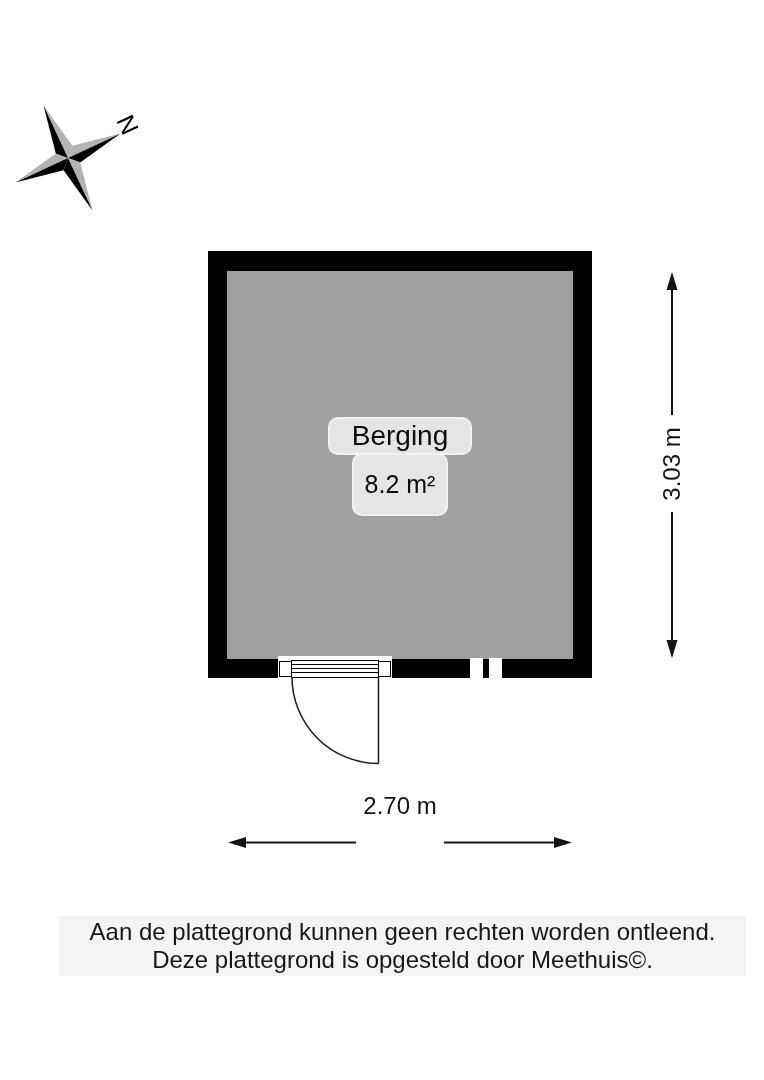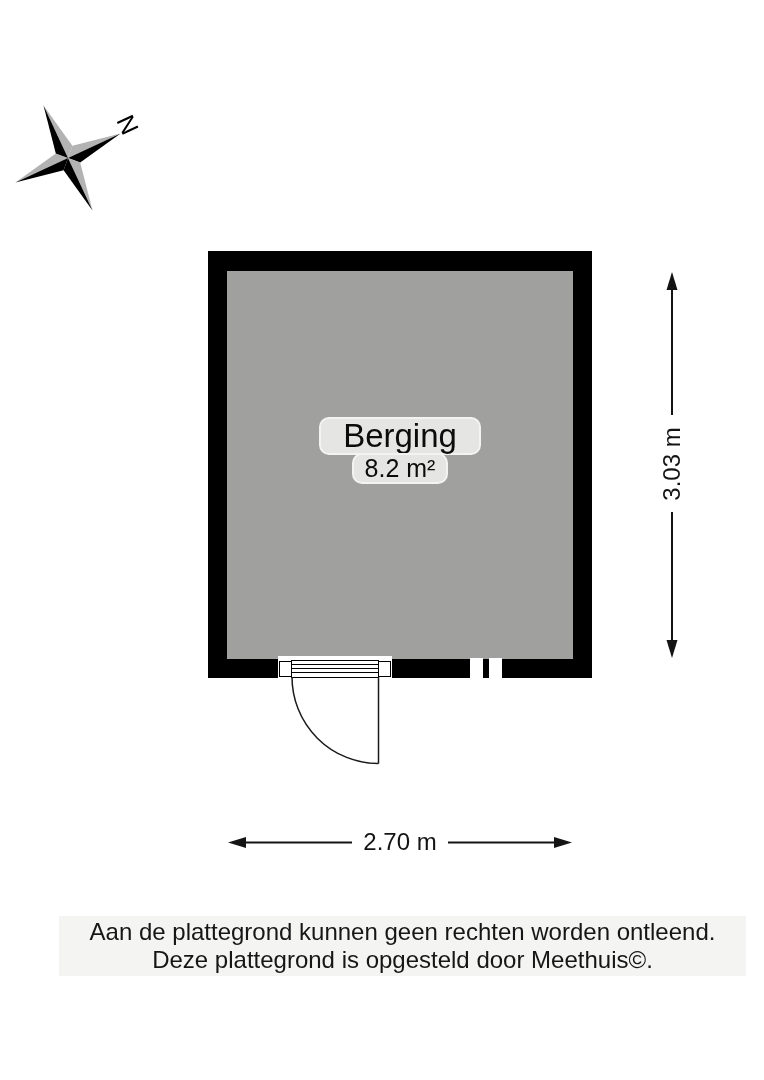--- a/index.html
+++ b/index.html
@@ -7,43 +7,43 @@
     position:relative;width:764px;height:1080px;background:#fff;overflow:hidden;
     font-family:"Liberation Sans","DejaVu Sans",sans-serif;color:#111;
   }
   
   .room-outer{position:absolute;left:208px;top:251px;width:384px;height:427px;background:var(--wall,#000);}
   .room-floor{position:absolute;left:19px;top:20px;width:346px;height:388px;background:var(--floor,#a0a09e);}
   
   .room-label{position:absolute;left:208px;top:417px;width:384px;display:flex;flex-direction:column;align-items:center;}
   .pill{background:var(--label_bg,#e5e5e4);border:2px solid #f3f3f2;border-radius:10px;
         color:#0c0c0c;text-align:center;white-space:nowrap;}
-  .pill-name{font-size:33px;line-height:32px;padding:1px 22px;}
-  .pill-area{font-size:25px;line-height:27px;padding:0 11px;margin-top:-2px;}
+  .pill-name{font-size:28px;line-height:32px;padding:1px 22px;}
+  .pill-area{font-size:25px;line-height:27px;padding:16px 11px;margin-top:-2px;}
   
   .door-opening{position:absolute;left:278px;top:656px;width:114px;height:22px;background:#fff;}
   .door-sill{position:absolute;left:291px;top:660px;width:88px;height:18px;background:#fff;
              border:1.5px solid #000;box-sizing:border-box;
              background-image:repeating-linear-gradient(to bottom,transparent 0 2.8px,#000 2.8px 4px);
              background-clip:content-box;padding:1px 0;}
   .door-post{position:absolute;width:13px;height:16px;background:#fff;border:1.5px solid #000;box-sizing:border-box;}
   .door-post-left{left:279px;top:661px;}
   .door-post-right{left:378px;top:661px;}
   .door-swing{position:absolute;left:278px;top:677px;}
   
   .vent-slit{position:absolute;top:658px;width:13px;height:20px;background:#fff;}
   .vent-slit-1{left:470px;}
   .vent-slit-2{left:489px;}
   
   .dim-svg{position:absolute;}
   .dim-v{left:660px;top:262px;}
   .dim-h{left:224px;top:831px;}
   .dim-label{position:absolute;font-size:24px;line-height:28px;text-align:center;color:#141414;background:#fff;white-space:nowrap;}
   .dim-label-v{left:624px;top:450px;width:96px;height:28px;transform:rotate(-90deg);}
-  .dim-label-h{left:352px;top:828px;width:96px;height:28px;}
+  .dim-label-h{left:352px;top:792px;width:96px;height:28px;}
   
   .compass{position:absolute;left:10px;top:95px;}
   .compass text{font-family:"Liberation Sans","DejaVu Sans",sans-serif;font-size:25px;fill:#000;}
   
   .footer{position:absolute;left:59px;top:916px;width:687px;height:60px;background:var(--footer_bg,#f4f4f3);
           display:flex;flex-direction:column;justify-content:center;text-align:center;
           font-size:24px;line-height:28px;color:#161616;}
 </style>
 </head>
 <body>

